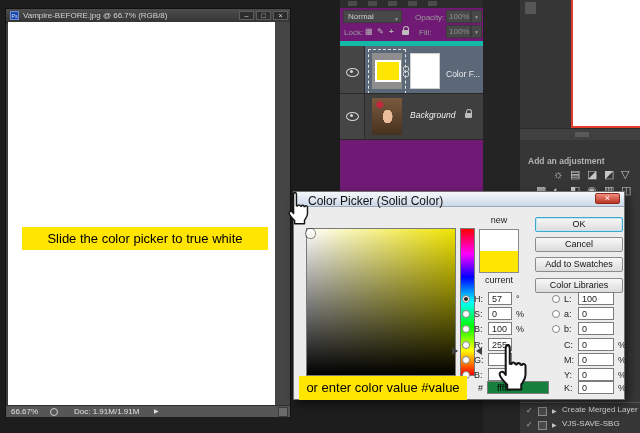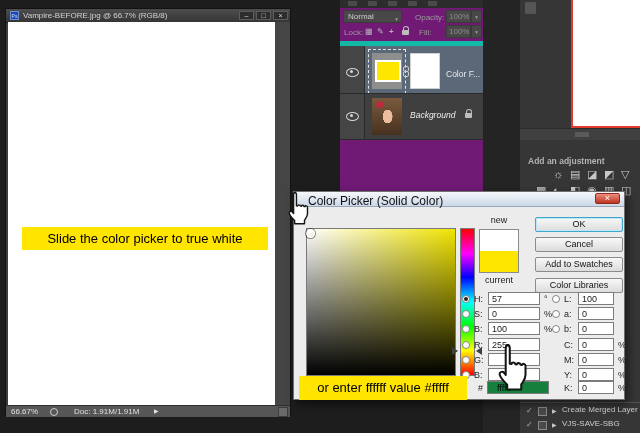--- a/index.html
+++ b/index.html
@@ -116,21 +116,21 @@
   .pbtn{position:absolute;left:241px;width:88px;height:15px;background:linear-gradient(#f8f8f8,#dcdcdc);
         border:1px solid #8b8b8b;border-radius:2px;box-sizing:border-box;
         font-size:9px;line-height:13px;text-align:center;color:#111;}
   .pbtn-default{border-color:#3da7cc;box-shadow:0 0 0 1px #bfe6f5 inset;}
   .crow{position:absolute;display:flex;align-items:center;height:13px;font-size:9px;color:#222;}
   .radio{width:8px;height:8px;border:1px solid #858585;border-radius:50%;background:#fff;margin-right:4px;
          position:relative;flex:none;box-sizing:border-box;}
   .radio.checked::after{content:'';position:absolute;left:1px;top:1px;width:4px;height:4px;border-radius:50%;background:#222;}
   .radio.ghost{visibility:hidden;}
   .flab{width:14px;flex:none;}
-  .fbox{width:52px;height:13px;background:#fff;border:1px solid #7c7c7c;box-sizing:border-box;
+  .fbox{width:24px;height:13px;background:#fff;border:1px solid #7c7c7c;box-sizing:border-box;
         font-size:9px;line-height:12px;padding-left:3px;flex:none;}
   .fbox-sm{width:36px;}
   .funit{margin-left:4px;font-size:9px;}
   .hex-label{position:absolute;left:184px;top:191px;font-size:9px;color:#222;}
   .hex-box{position:absolute;left:193px;top:189px;width:62px;height:13px;background:#15803d;border:1px solid #7c7c7c;
            box-sizing:border-box;font-size:9px;line-height:12px;padding-left:9px;}
 
   .cursor{position:absolute;z-index:20;}
 </style>
 </head>
@@ -344,21 +344,21 @@
       <span class="radio ghost"></span>
       <span class="flab">K:</span>
       <span class="fbox fbox-sm">0</span>
       <span class="funit">%</span>
     </div>
 
     <span class="hex-label">#</span>
     <span class="hex-box">ffffff</span>
   </div>
 
-  <div class="annotation annotation-hex">or enter ffffff value #fffff</div>
+  <div class="annotation annotation-hex">or enter color value #value</div>
 
   <svg class="cursor" style="left:285px;top:190px" width="26" height="36" viewBox="0 0 20 27">
     <path d="M7.2 1.6c.9 0 1.6.7 1.6 1.6v8.6l.9.1c.1-1.1 2-1.1 2.1.1l.8.1c.1-1 1.9-.9 2 .2l.8.1c.2-.9 1.9-.7 1.9.4v4.9c0 1.9-.8 3-1.6 4.2l-.7 1v2.7H7.4v-2.5c-1.6-1.6-4.1-4.3-4.1-5.8 0-1.2 1.6-1.7 2.4-.7l.9 1.2V3.2c0-.9.7-1.6 1.6-1.6z" fill="#ffffff" stroke="#151515" stroke-width="1.1" stroke-linejoin="round"></path>
   </svg>
   <svg class="cursor" style="left:492px;top:342px" width="40" height="50" viewBox="0 0 20 27">
     <path d="M7.2 1.6c.9 0 1.6.7 1.6 1.6v8.6l.9.1c.1-1.1 2-1.1 2.1.1l.8.1c.1-1 1.9-.9 2 .2l.8.1c.2-.9 1.9-.7 1.9.4v4.9c0 1.9-.8 3-1.6 4.2l-.7 1v2.7H7.4v-2.5c-1.6-1.6-4.1-4.3-4.1-5.8 0-1.2 1.6-1.7 2.4-.7l.9 1.2V3.2c0-.9.7-1.6 1.6-1.6z" fill="#ffffff" stroke="#151515" stroke-width="1.1" stroke-linejoin="round"></path>
   </svg>
 
 </div>
 

